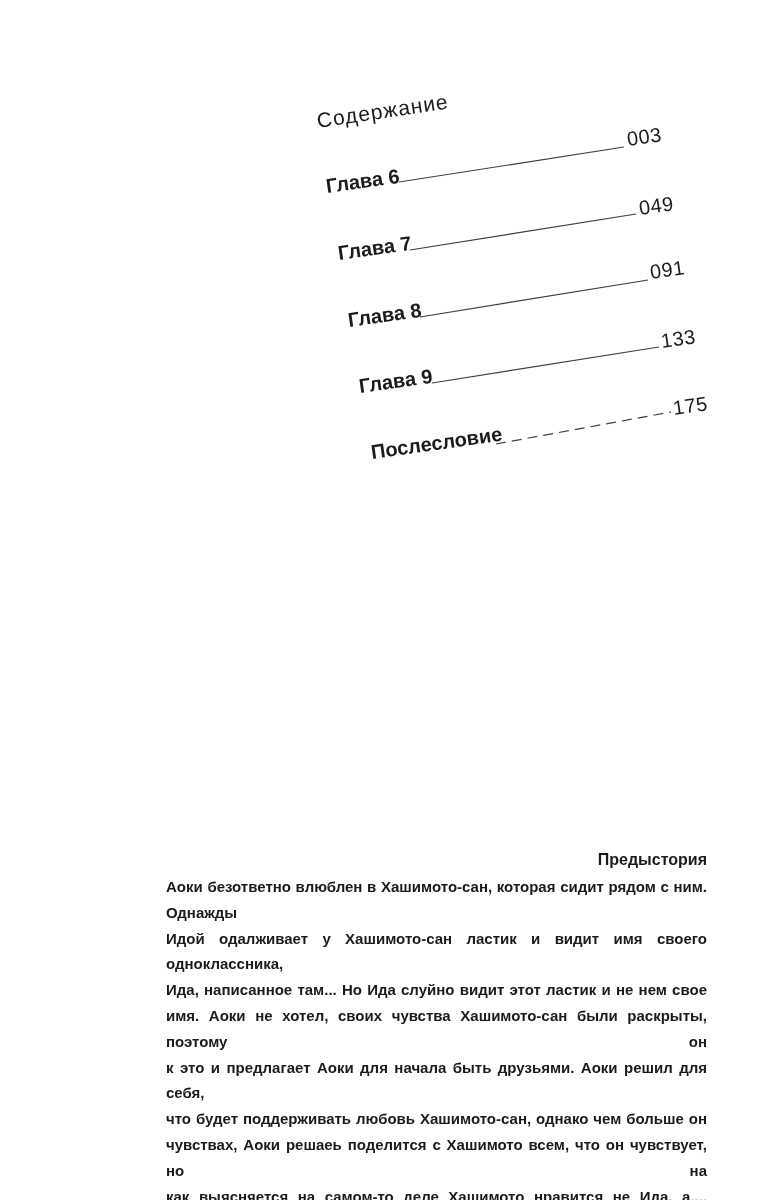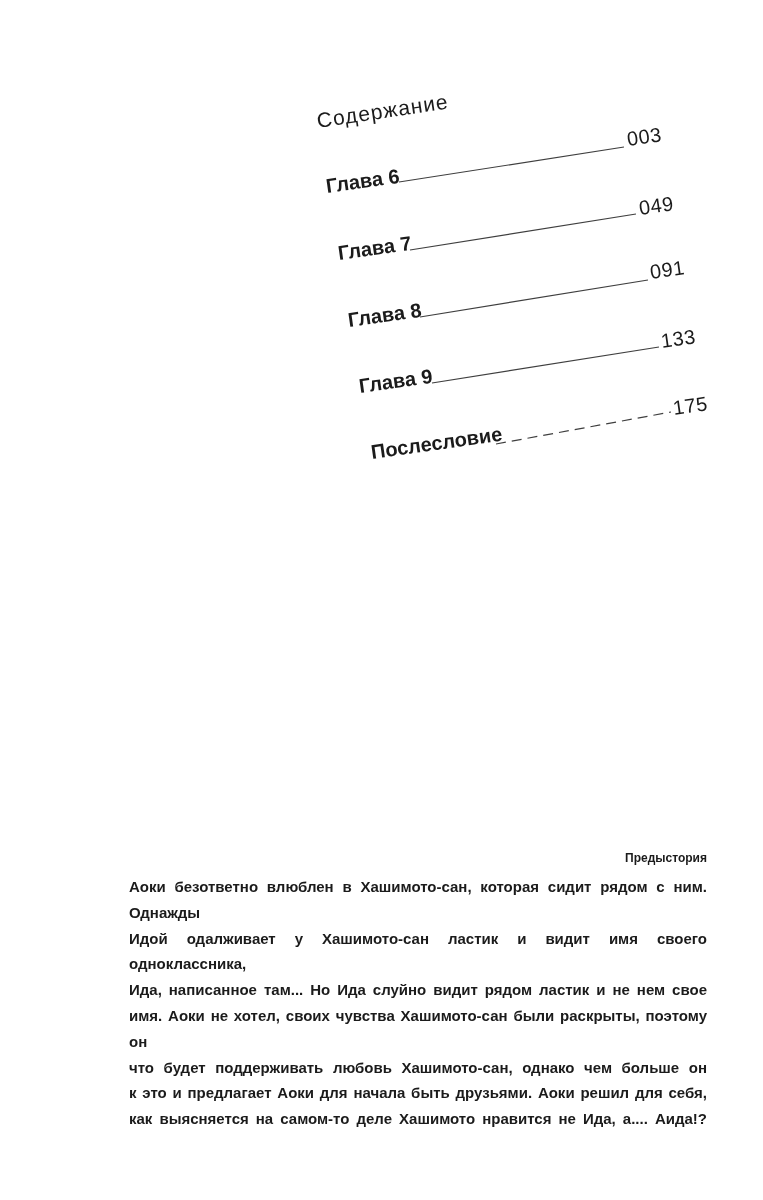--- a/index.html
+++ b/index.html
@@ -74,35 +74,36 @@
   .page-1 { left: 639px; top: 196px; }
   .page-2 { left: 650px; top: 260px; }
   .page-3 { left: 661px; top: 329px; }
   .page-4 { left: 673px; top: 396px; }
 
   
   .synopsis-heading {
     position: absolute;
     left: 129px; top: 851px;
     width: 578px;
-    font-size: 12px;
+    font-size: 16px;
     font-weight: 700;
     text-align: right;
   }
   .synopsis-body {
     position: absolute;
     left: 129px; top: 874px;
     width: 578px;
     font-size: 15px;
     font-weight: 700;
     line-height: 25.8px;
   }
   .syn-line {
     text-align: justify;
     text-align-last: justify;
+    margin-left: 37px;
   }
 </style>
 </head>
 <body>
 
 <div class="page">
 
   <div class="toc">
 
     <svg class="leader-lines" viewBox="0 0 763 520" xmlns="http://www.w3.org/2000/svg">
@@ -127,21 +128,22 @@
     <div class="entry-page page-3">133</div>
     <div class="entry-page page-4">175</div>
 
   </div>
 
   <div>
     <div class="synopsis-heading">Предыстория</div>
     <div class="synopsis-body">
       <div class="syn-line">Аоки безответно влюблен в Хашимото-сан, которая сидит рядом с ним. Однажды</div>
       <div class="syn-line">Идой одалживает у Хашимото-сан ластик и видит имя своего одноклассника,</div>
-      <div class="syn-line">Ида, написанное там... Но Ида слуйно видит рядом ластик и не нем свое</div>
+      <div class="syn-line">Ида, написанное там... Но Ида слуйно видит этот ластик и не нем свое</div>
       <div class="syn-line">имя. Аоки не хотел, своих чувства Хашимото-сан были раскрыты, поэтому он</div>
+      <div class="syn-line">к это и предлагает Аоки для начала быть друзьями. Аоки решил для себя,</div>
       <div class="syn-line">что будет поддерживать  любовь Хашимото-сан, однако чем больше он</div>
-      <div class="syn-line">к это и предлагает Аоки для начала быть друзьями. Аоки решил для себя,</div>
+      <div class="syn-line">чувствах, Аоки решаеь поделится с Хашимото всем, что он чувствует, но на</div>
       <div class="syn-line">как выясняется на самом-то деле Хашимото нравится не Ида, а.... Аида!?</div>
     </div>
   </div>
 
 </div>
 
 </body></html>

